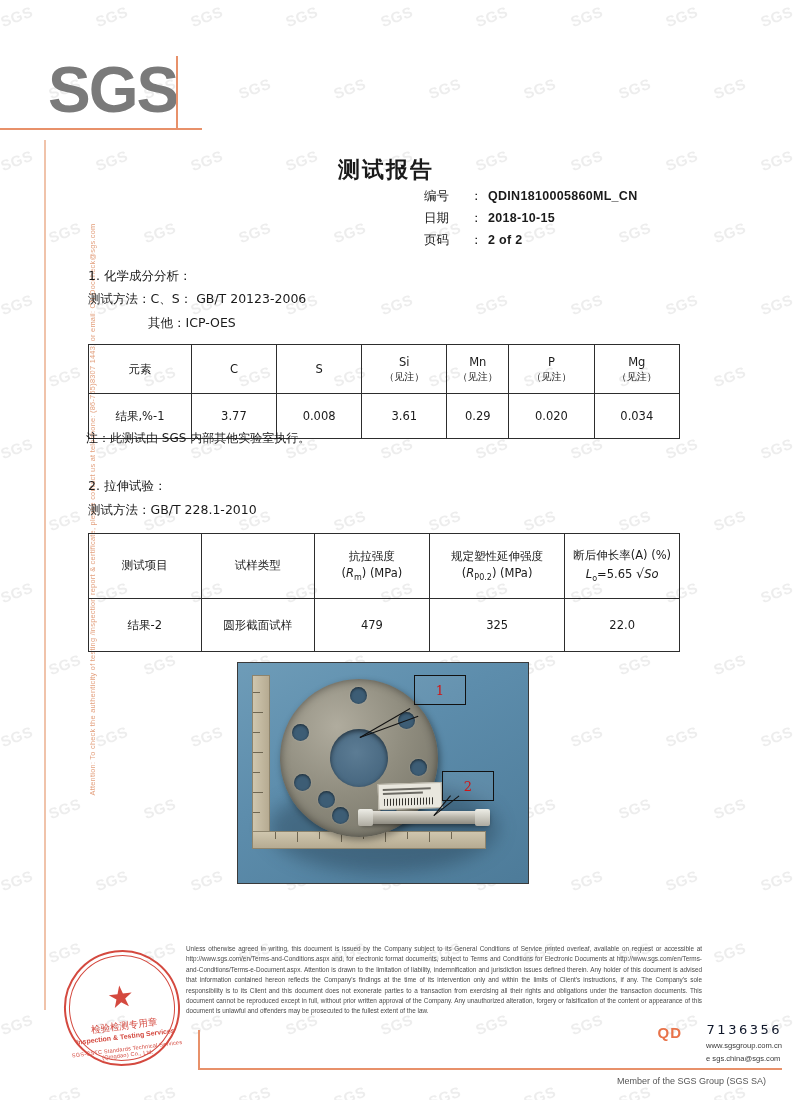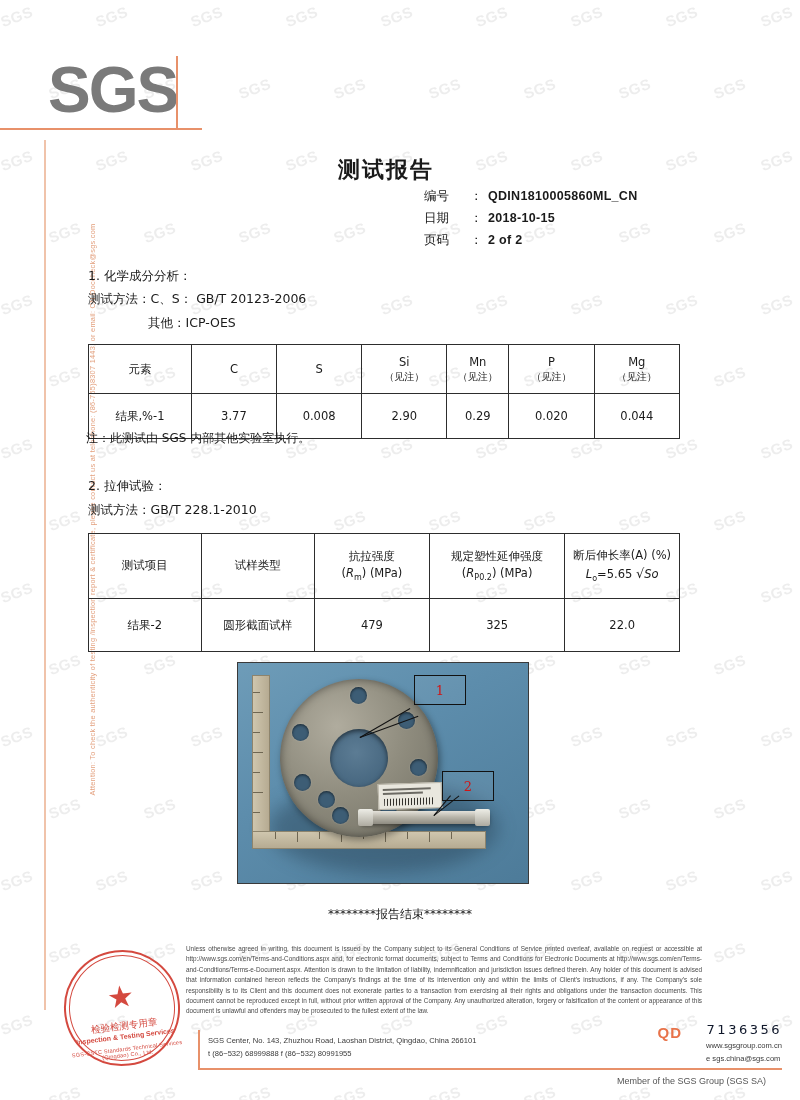--- a/index.html
+++ b/index.html
@@ -507,24 +507,24 @@
       </td>
       <td style="width:82px">
         <span>Mg</span>
         <span class="cell-sub">（见注）</span>
       </td>
     </tr>
     <tr class="body">
       <td>结果,%-1</td>
       <td>3.77</td>
       <td>0.008</td>
-      <td>2.90</td>
+      <td>3.61</td>
       <td>0.29</td>
       <td>0.020</td>
-      <td>0.044</td>
+      <td>0.034</td>
     </tr>
   </tbody>
     </table>
 
   <div class="note-line">注：此测试由 SGS 内部其他实验室执行。</div>
 
   <div class="sec-head sec2-title">2. 拉伸试验：</div>
   <div class="sec-head sec2-m1">测试方法：GB/T 228.1-2010</div>
 
   <table class="rpt" id="tensile-table">
@@ -612,40 +612,35 @@
       <div class="callout" id="callout-1">1</div>
       <div class="lead" style="left:122px; top:74px; width:58px; transform:rotate(-30deg);"></div>
       <div class="lead" style="left:122px; top:74px; width:62px; transform:rotate(-20deg);"></div>
 
       <div class="callout" id="callout-2">2</div>
       <div class="lead" style="left:196px; top:152px; width:26px; transform:rotate(-50deg);"></div>
       <div class="lead" style="left:196px; top:152px; width:32px; transform:rotate(-38deg);"></div>
     </div>
   </div>
 
-  <div class="end-mark">********报告结束********</div>
 
   <div class="legal">Unless otherwise agreed in writing, this document is issued by the Company subject to its General Conditions of Service printed overleaf, available on request or accessible at http://www.sgs.com/en/Terms-and-Conditions.aspx and, for electronic format documents, subject to Terms and Conditions for Electronic Documents at http://www.sgs.com/en/Terms-and-Conditions/Terms-e-Document.aspx. Attention is drawn to the limitation of liability, indemnification and jurisdiction issues defined therein. Any holder of this document is advised that information contained hereon reflects the Company's findings at the time of its intervention only and within the limits of Client's instructions, if any. The Company's sole responsibility is to its Client and this document does not exonerate parties to a transaction from exercising all their rights and obligations under the transaction documents. This document cannot be reproduced except in full, without prior written approval of the Company. Any unauthorized alteration, forgery or falsification of the content or appearance of this document is unlawful and offenders may be prosecuted to the fullest extent of the law.</div>
 
   <div class="seal">
     <div class="seal-star">
         <span class="star-glyph">★</span>
       </div>
     <div class="seal-cn">检验检测专用章</div>
     <div class="seal-en">Inspection &amp; Testing Services</div>
     <div class="seal-arc">SGS-CSTC Standards Technical Services (Qingdao) Co., Ltd.</div>
   </div>
 
   <div class="foot-vrule"></div>
   <div class="foot-rule"></div>
 
-  <div class="addr">
-    <div>SGS Center, No. 143, Zhuzhou Road, Laoshan District, Qingdao, China  266101</div>
-    <div>t (86−532) 68999888    f (86−532) 80991955</div>
-  </div>
 
   <div class="qd">QD</div>
   <div class="barcode-num">7136356</div>
   <div class="web">
     <div>www.sgsgroup.com.cn</div>
     <div>e  sgs.china@sgs.com</div>
   </div>
 
   <div class="member">Member of the SGS Group (SGS SA)</div>
 

